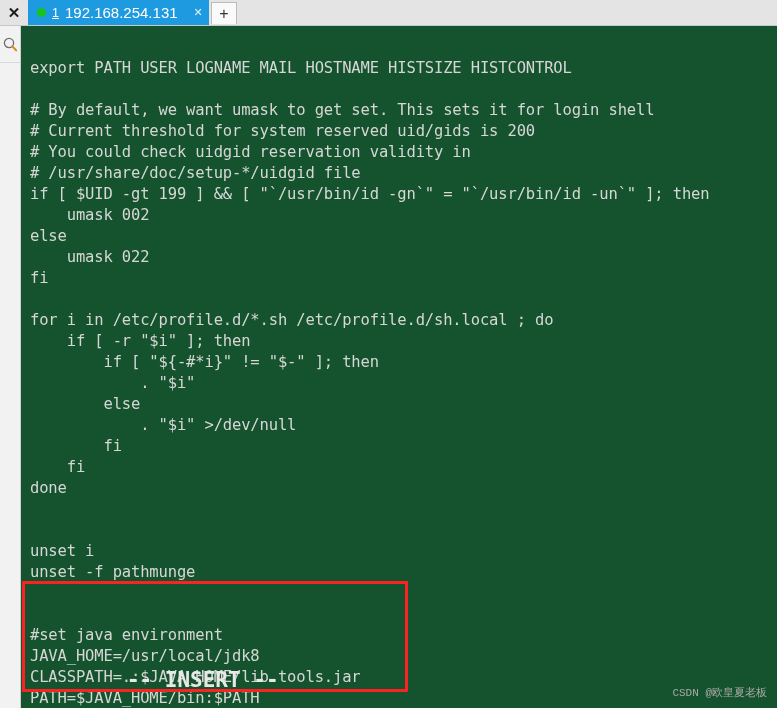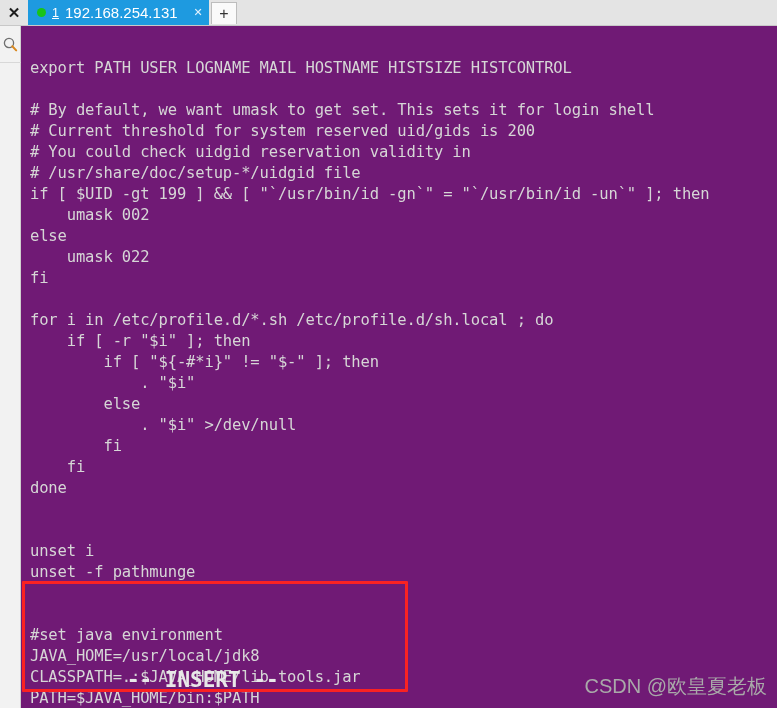--- a/index.html
+++ b/index.html
@@ -127,21 +127,21 @@
     height: 1px;
     background: #d8d8d8;
   }
 
   
   .terminal {
     position: absolute;
     left: 21px; top: 26px;
     width: 756px;
     height: 682px;
-    background: #701a75;
+    background: #14532d;
     overflow: hidden;
   }
 
   .term-lines {
     position: absolute;
     left: 9px;
     top: 32px;
     width: 747px;
     font-family: "DejaVu Sans Mono", "Liberation Mono", monospace;
     font-size: 15.5px;
@@ -176,22 +176,22 @@
     border: 3px solid #fa2222;
     pointer-events: none;
     border-radius: 1px;
   }
 
   
   .watermark {
     position: absolute;
     right: 10px;
     bottom: 8px;
-    font-family: Liberation Sans, sans-serif;
-    font-size: 20px;
+    font-family: Liberation Mono, monospace;
+    font-size: 11px;
     color: #a9a9a9;
     white-space: nowrap;
     user-select: none;
   }
 </style>
 </head>
 <body>
 
 <div id="app">
 

